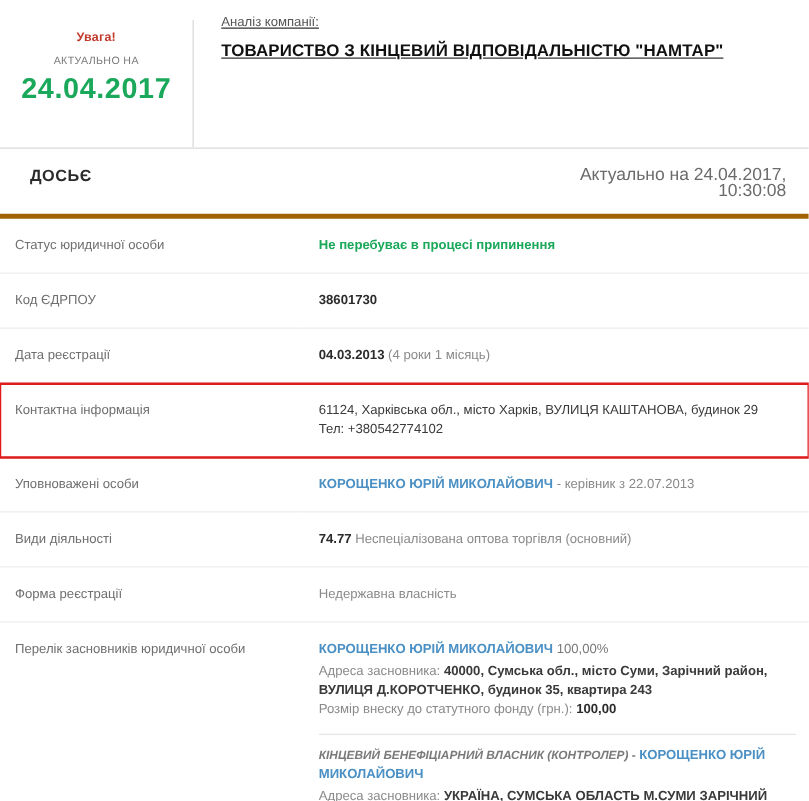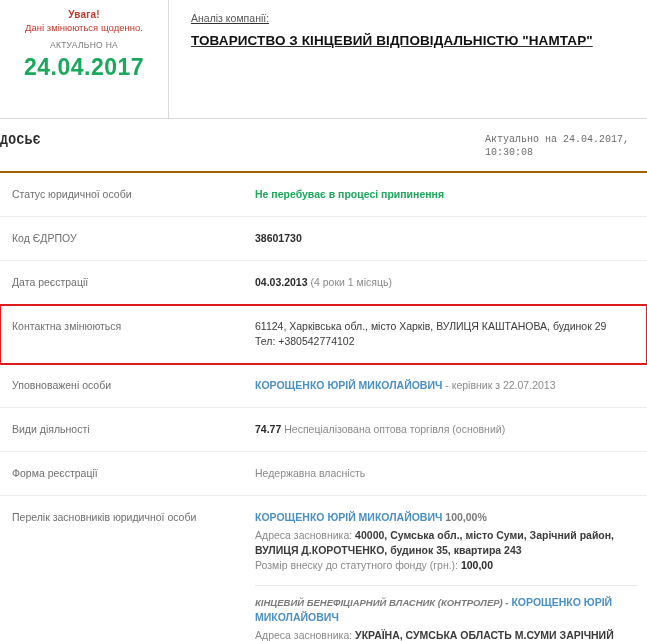--- a/index.html
+++ b/index.html
@@ -17,24 +17,25 @@
   }
   .page { width: 647px; position: relative; }
 
   
   .header {
     display: flex;
     border-bottom: 1px solid #d9d9d9;
     height: 119px;
   }
   .header-left {
-    width: 169px;
+    width: 155px;
     border-right: 1px solid #d9d9d9;
     text-align: center;
     padding-top: 9px;
+    margin-top: 16px;
   }
   .warn-title {
     color: #c0392b;
     font-weight: bold;
     font-size: 10px;
     letter-spacing: .2px;
   }
   .warn-sub {
     color: #c0392b;
     font-size: 9.5px;
@@ -68,33 +69,32 @@
     font-weight: bold;
     font-size: 13.5px;
     letter-spacing: .1px;
   }
 
   
   .dossier-bar {
     display: flex;
     align-items: flex-start;
     justify-content: space-between;
-    padding: 14px 18px 12px 0;
-    border-bottom: 2px solid #a16207;
-    font-family: Liberation Mono, monospace;
+    padding: 14px 18px 12px 24px;
+    border-bottom: 4px solid #a16207;
   }
   .dossier-title {
     font-size: 13px;
     font-weight: bold;
     color: #2b2b2b;
     letter-spacing: .4px;
   }
   .dossier-actual {
-    text-align: left;
-    font-size: 10px;
+    text-align: right;
+    font-size: 14px;
     color: #6b6b6b;
     line-height: 13px;
   }
 
   
   table.dossier {
     width: 647px;
     border-collapse: collapse;
   }
   table.dossier tr { border-bottom: 1px solid #ededed; }
@@ -115,21 +115,21 @@
     padding-left: 8px;
   }
   .green { color: #1aa85a; font-weight: bold; margin-top: 16px; }
   .bold { font-weight: bold; color: #2b2b2b; }
   .muted { color: #8a8a8a; }
   .link {
     color: #4a90c4;
     font-weight: bold;
     text-decoration: none;
   }
-  .small-note { color: #7a7a7a; font-weight: bold; }
+  .small-note { color: #7a7a7a; font-weight: normal; }
 
   
   tr.highlight {
     outline: 2px solid #e01b1b;
     outline-offset: -1px;
   }
   tr.highlight td { background: #ffffff; }
 
   .founder-block { padding-bottom: 2px; }
   .founder-block + .founder-block {
@@ -142,21 +142,20 @@
   .ben-head { font-size: 9.5px; color: #7a7a7a; font-weight: bold; font-style: italic; }
 </style>
 </head>
 <body>
 
 <div class="page">
 
   <div class="header">
     <div class="header-left">
       <div class="warn-title">Увага!</div>
-      <div class="warn-sub">Дані змінюються щоденно.</div>
       <div class="actual-on">АКТУАЛЬНО НА</div>
       <div class="big-date">24.04.2017</div>
     </div>
     <div class="header-right">
       <div class="analysis-label">Аналіз компанії:</div>
       <div class="company-name">ТОВАРИСТВО З КІНЦЕВИЙ ВІДПОВІДАЛЬНІСТЮ "НАМТАР"</div>
     </div>
   </div>
 
   <div class="dossier-bar">
@@ -185,21 +184,21 @@
 
     <tr>
       <td class="lbl">Дата реєстрації</td>
       <td class="val">
         <span class="bold">04.03.2013</span>
         <span class="muted">(4 роки 1 місяць)</span>
       </td>
     </tr>
 
     <tr class="highlight">
-      <td class="lbl">Контактна змінюються</td>
+      <td class="lbl">Контактна інформація</td>
       <td class="val">
         <div>61124, Харківська обл., місто Харків, ВУЛИЦЯ КАШТАНОВА, будинок 29</div>
         <div>Тел: +380542774102</div>
       </td>
     </tr>
 
     <tr>
       <td class="lbl">Уповноважені особи</td>
       <td class="val">
         <a href="#" class="link">КОРОЩЕНКО ЮРІЙ МИКОЛАЙОВИЧ</a>

